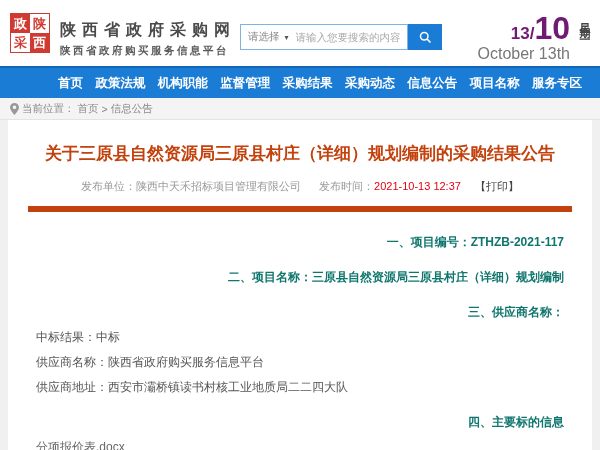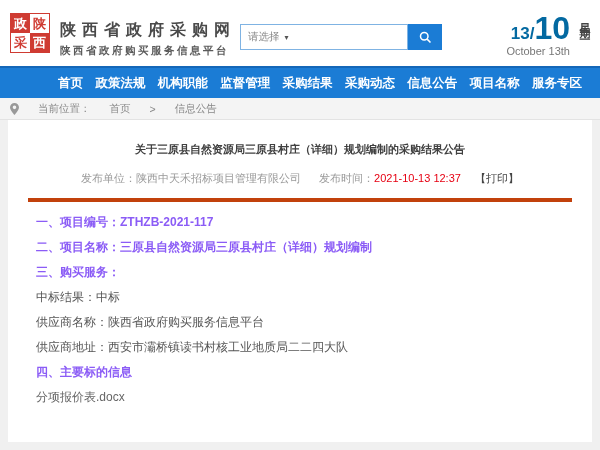--- a/index.html
+++ b/index.html
@@ -18,46 +18,46 @@
 
   .search-wrap { position:absolute; left:240px; top:24px; display:flex; height:26px; }
   .search-box { display:flex; align-items:center; width:168px; height:26px; border:1px solid #7fb3e3; background:#fff; }
   .search-select { display:flex; align-items:center; gap:5px; padding:0 7px; font-size:10.5px; color:#888; cursor:pointer; white-space:nowrap; }
   .caret { font-size:8px; color:#555; }
   .search-input { flex:1; border:none; outline:none; font-size:10.5px; color:#555; min-width:0; font-family:inherit; }
   .search-input::placeholder { color:#aaa; }
   .search-btn { width:34px; height:26px; background:#1b7cd5; border:none; display:flex; align-items:center; justify-content:center; cursor:pointer; }
 
   .date-widget { position:absolute; right:30px; top:12px; text-align:right; }
-  .date-top { color:#0369a1; line-height:1; white-space:nowrap; }
+  .date-top { color:#701a75; line-height:1; white-space:nowrap; }
   .date-day { font-size:17px; font-weight:bold; }
   .date-sep { font-size:17px; font-weight:bold; }
   .date-month { font-size:32px; font-weight:bold; }
-  .date-en { font-size:11px; color:#777; margin-top:1px; }
+  .date-en { font-size:16px; color:#777; margin-top:1px; }
   .weekday { position:absolute; right:8px; top:14px; writing-mode:vertical-rl; font-size:11px; font-weight:bold; color:#444; letter-spacing:4px; }
 
   
   .nav { height:32px; background:#1b7cd5; border-top:2px solid #1467b8; display:flex; align-items:center; justify-content:space-between; padding:0 18px 0 58px; }
   .nav-item { color:#fff; font-size:12.5px; font-weight:bold; cursor:pointer; white-space:nowrap; }
 
   
-  .breadcrumb { height:22px; background:#f4f4f4; border-bottom:1px solid #e3e3e3; display:flex; align-items:center; padding:0 10px; font-size:10.5px; color:#888; gap:19px; }
+  .breadcrumb { height:22px; background:#f4f4f4; border-bottom:1px solid #e3e3e3; display:flex; align-items:center; padding:0 10px; font-size:10.5px; color:#888; gap:3px; }
   .pin { width:9px; height:12px; flex:0 0 auto; }
   .crumb-link { cursor:pointer; }
 
   
   .content { background:#fff; margin:0 8px; min-height:322px; padding:0 20px; }
-  .article-title { text-align:center; font-size:11px; font-weight:bold; color:#404040; padding-top:22px; }
-  .article-meta { text-align:center; font-size:11px; color:#999; margin-top:14px; padding-bottom:12px; border-bottom:4px solid #c2410c; }
+  .article-title { text-align:center; font-size:17px; font-weight:bold; color:#c2410c; padding-top:22px; }
+  .article-meta { text-align:center; font-size:11px; color:#999; margin-top:14px; padding-bottom:12px; border-bottom:6px solid #c2410c; }
   .meta-time { color:#e60012; }
   .meta-print { color:#444; margin-left:14px; cursor:pointer; }
   .meta-gap { display:inline-block; width:18px; }
 
   .body-text { padding:4px 8px 0 8px; font-size:12px; color:#555; }
-  .sec { font-weight:bold; color:#8b5cf6; margin-top:8px; }
+  .sec { font-weight:bold; color:#0f766e; margin-top:18px;text-align:right; }
   .ln  { margin-top:8px; }
   .redacted { display:inline-block; width:72px; height:11px; background:#e2e2e2; border-radius:2px; filter:blur(1.5px); vertical-align:middle; }
   .attachment { color:#666; cursor:pointer; }
 </style>
 </head>
 <body>
 
 <div class="site-header">
   <div class="logo">
     <span class="red">政</span>
@@ -69,20 +69,21 @@
     <div class="site-name">陕西省政府采购网</div>
     <div class="site-sub">陕西省政府购买服务信息平台</div>
   </div>
 
   <div class="search-wrap">
     <div class="search-box">
       <span class="search-select">
         <span>请选择</span>
         <span class="caret">▾</span>
       </span>
+      <input class="search-input" type="text" placeholder="请输入您要搜索的内容" style="">
     </div>
     <button class="search-btn">
       <svg width="15" height="15" viewBox="0 0 24 24">
         <circle cx="10" cy="10" r="6" fill="none" stroke="#fff" stroke-width="2.4"></circle>
         <line x1="14.6" y1="14.6" x2="20" y2="20" stroke="#fff" stroke-width="2.4"></line>
       </svg>
     </button>
   </div>
 
   <div class="date-widget">
@@ -122,21 +123,21 @@
 <div class="content">
   <div class="article-title">关于三原县自然资源局三原县村庄（详细）规划编制的采购结果公告</div>
 
   <div class="article-meta">
     <span>发布单位：</span><span>陕西中天禾招标项目管理有限公司</span><span class="meta-gap"></span><span>发布时间：</span><span class="meta-time">2021-10-13 12:37</span><span class="meta-print">【打印】</span>
   </div>
 
   <div class="body-text">
     <div class="sec">一、项目编号：ZTHZB-2021-117</div>
     <div class="sec">二、项目名称：三原县自然资源局三原县村庄（详细）规划编制</div>
-    <div class="sec">三、购买服务：</div>
+    <div class="sec">三、供应商名称：</div>
     <div class="ln">中标结果：中标</div>
     <div class="ln">供应商名称：陕西省政府购买服务信息平台</div>
     <div class="ln">供应商地址：西安市灞桥镇读书村核工业地质局二二四大队</div>
     <div class="sec">四、主要标的信息</div>
     <div class="ln attachment">分项报价表.docx</div>
 
   </div>
 </div>
 
 </body></html>

